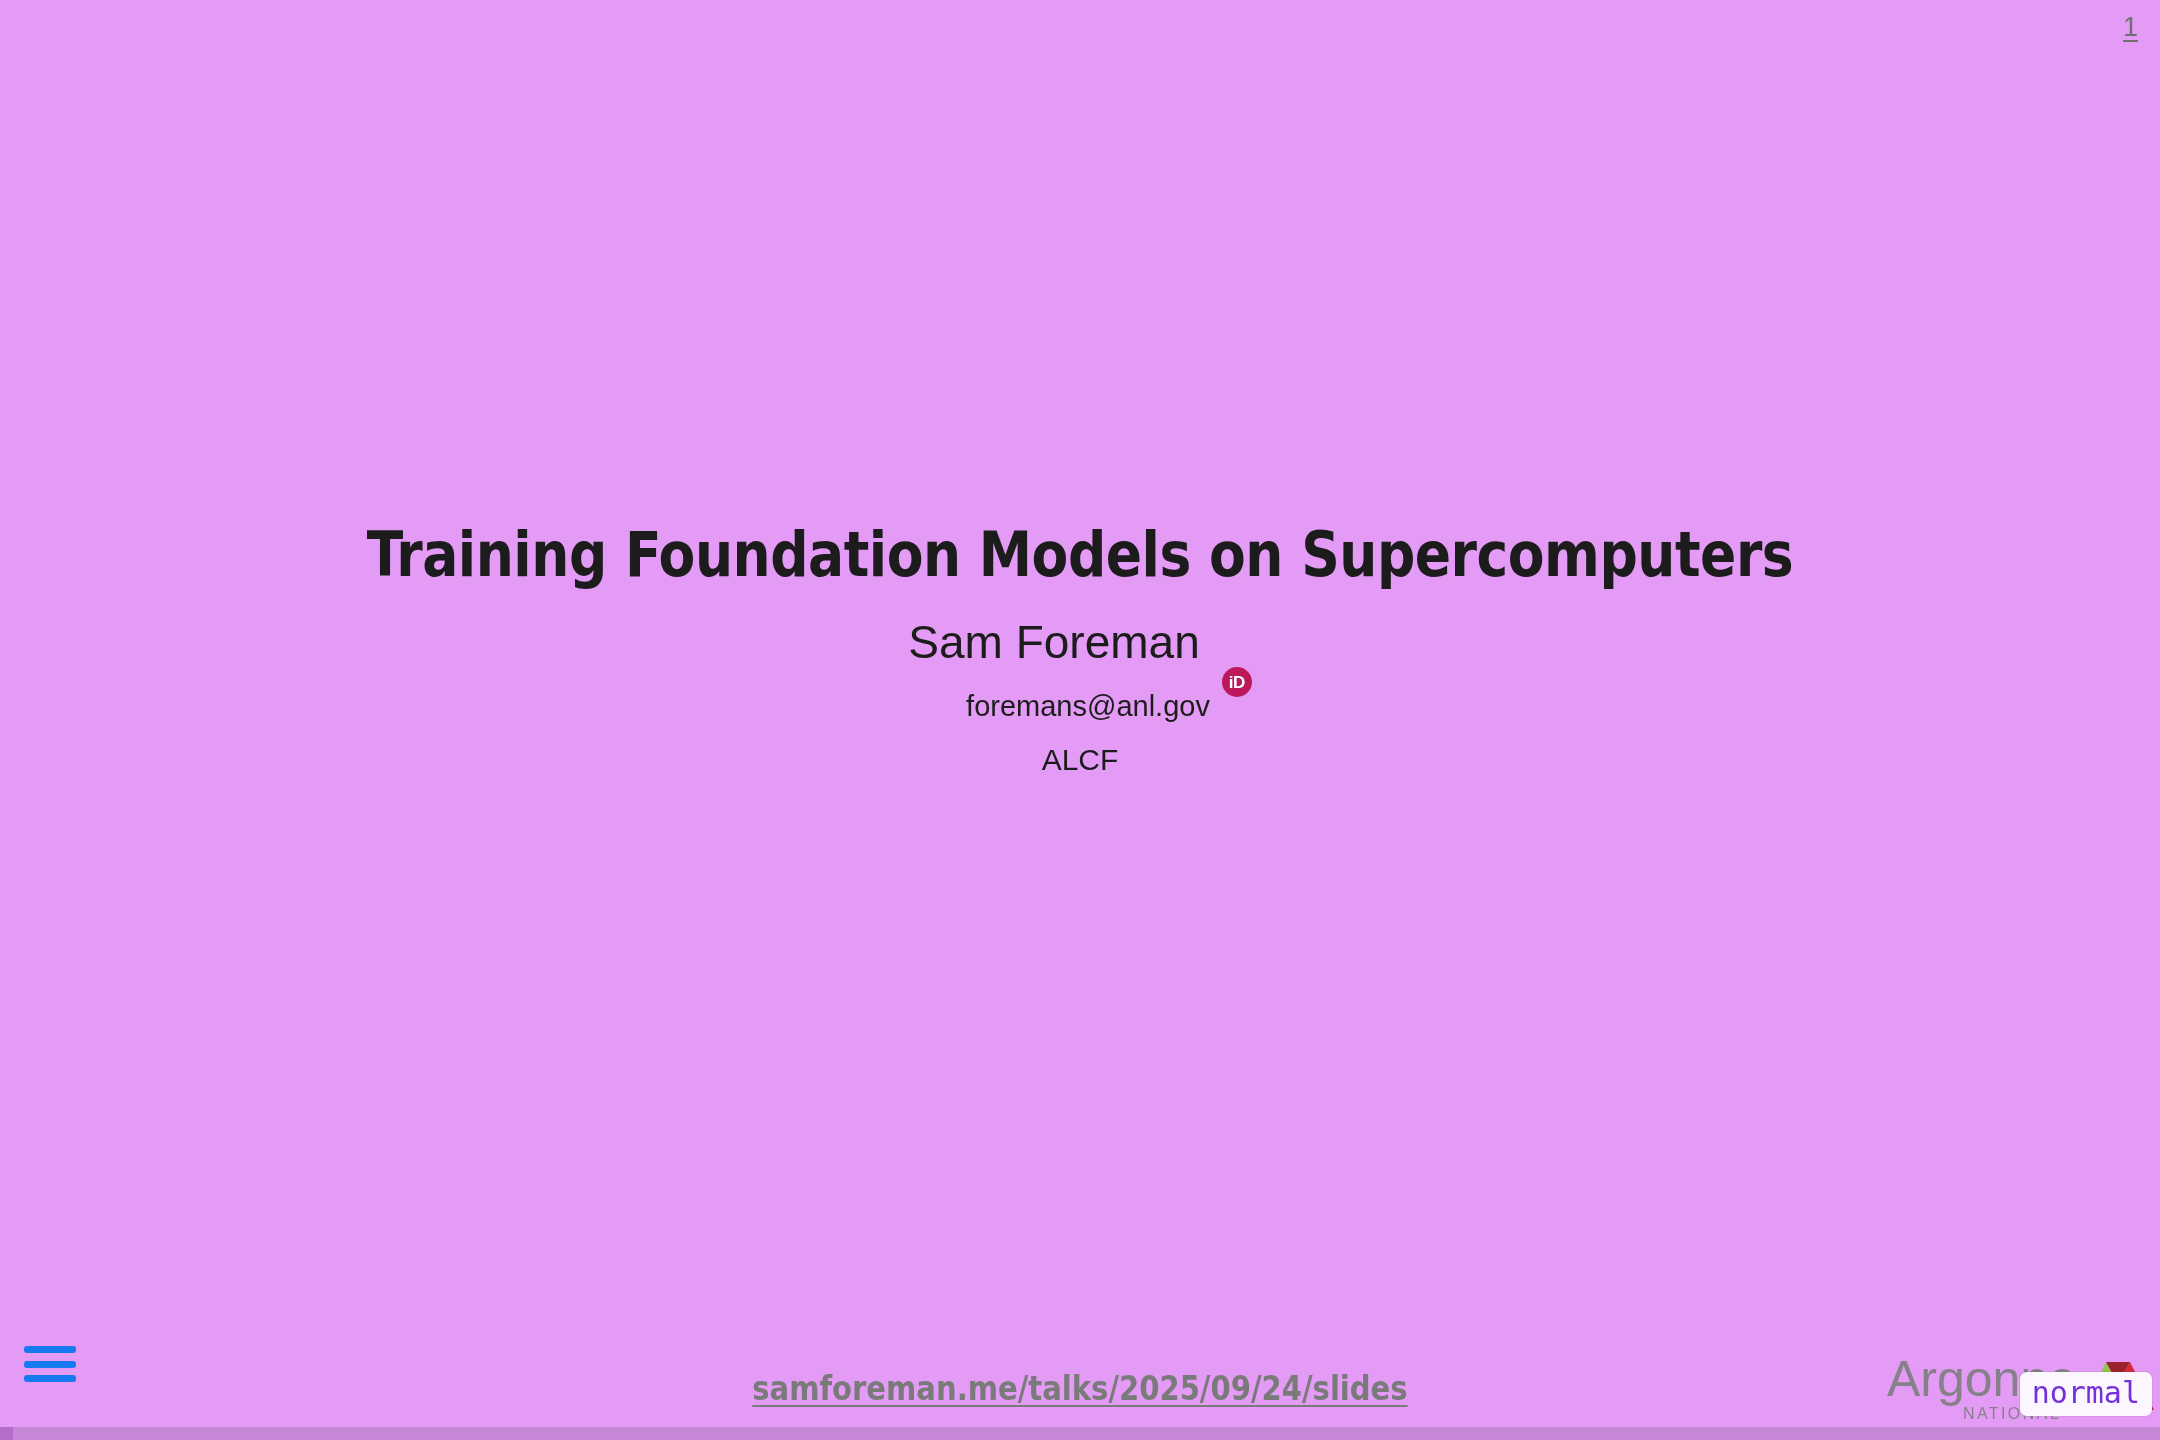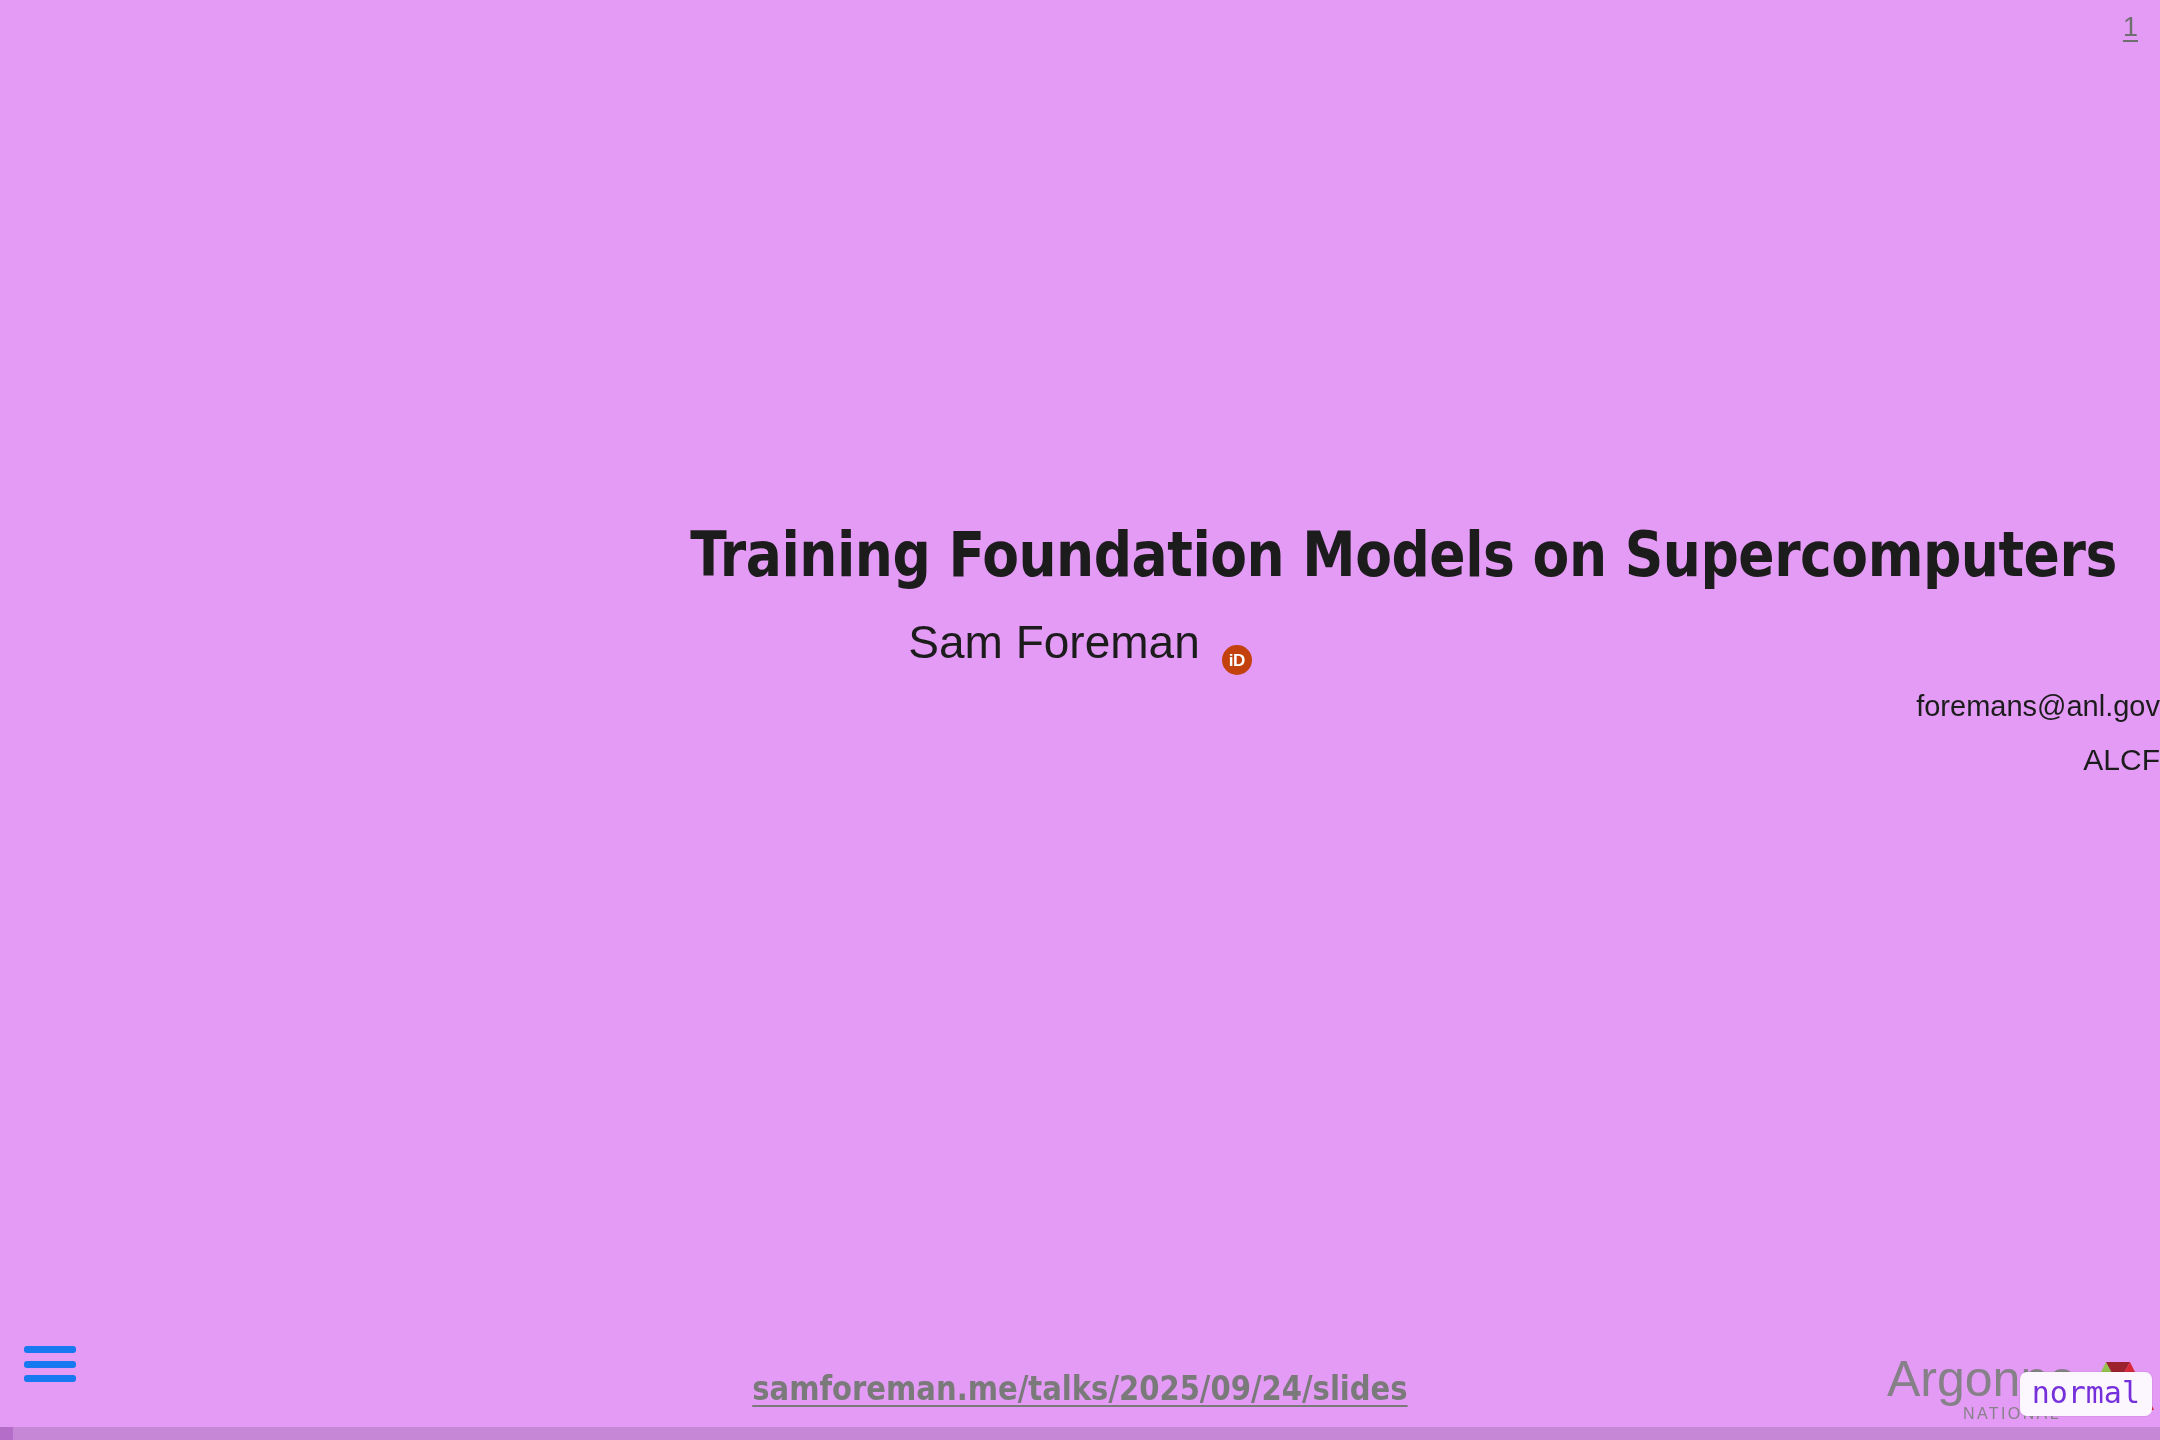--- a/index.html
+++ b/index.html
@@ -37,21 +37,21 @@
     font-family: "Liberation Sans", sans-serif;
     line-height: 1;
   }
 
   
   #title-block {
     position: absolute;
     left: 0;
     right: 0;
     top: 520px;
-    text-align: right;
+    text-align: center;
   }
   #talk-title {
     font-family: "DejaVu Sans Condensed", "Liberation Sans Narrow", "Liberation Sans", sans-serif;
     font-weight: 700;
     font-stretch: condensed;
     font-size: 62px;
     letter-spacing: -0.5px;
     color: #1c1c1c;
     margin: 0;
     line-height: 1.12;
@@ -69,30 +69,30 @@
   }
   #author-name { display: inline-block; }
 
   .orcid-badge {
     display: inline-flex;
     align-items: center;
     justify-content: center;
     width: 30px;
     height: 30px;
     border-radius: 50%;
-    background: #c2410c;
+    background: #be185d;
     color: #ffffff;
     font-size: 17px;
     font-weight: 700;
     font-family: "Liberation Sans", sans-serif;
     line-height: 1;
     letter-spacing: -0.5px;
     cursor: pointer;
     position: relative;
-    top: 2px;
+    top: 24px;
     flex: 0 0 auto;
     margin-top: 32px;
   }
 
   #author-email {
     margin-top: 16px;
     font-size: 29px;
     color: #1c1c1c;
     line-height: 1.2;
     padding-left: 16px;

